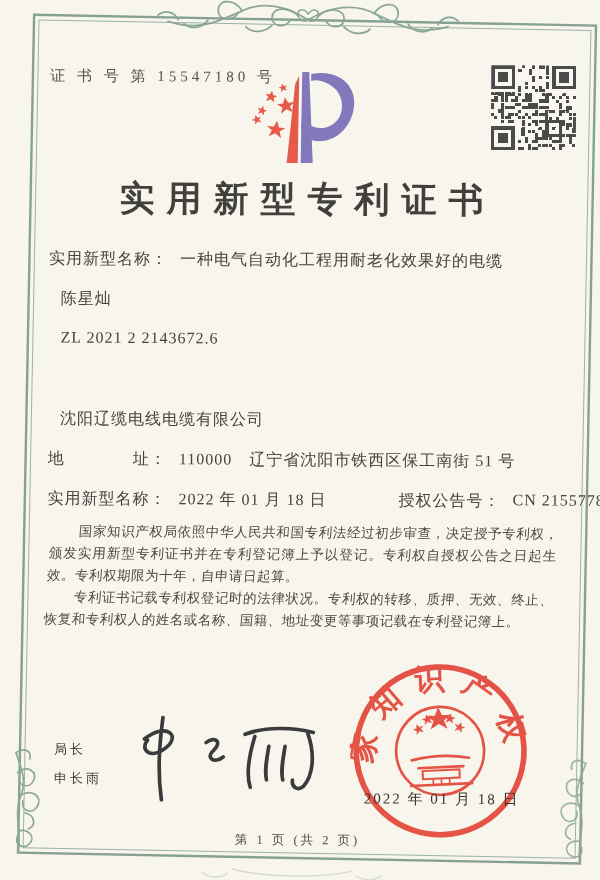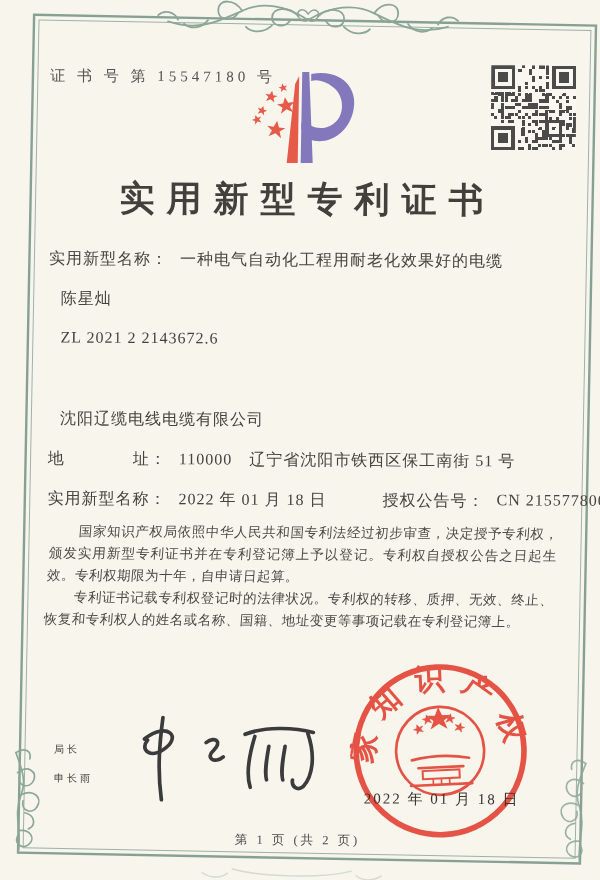--- a/index.html
+++ b/index.html
@@ -19,27 +19,27 @@
   .qr-svg{position:absolute;left:489px;top:64px;}
   .title{
     position:absolute;left:0;right:0;top:176px;margin:0;text-align:center;
     font-size:35px;font-weight:600;letter-spacing:12px;color:#41403c;text-indent:12px;
   }
   .fields{position:absolute;left:48px;right:40px;top:250px;font-size:16px;}
   .row{height:40px;display:flex;align-items:flex-start;letter-spacing:1px;white-space:pre;}
   .lbl{color:#45433f;}
   .val{margin-left:12px;color:#45433f;}
   .val-wide{min-width:170px;}
-  .lbl2{margin-left:34px;}
+  .lbl2{margin-left:50px;}
   .legal{position:absolute;left:48px;right:44px;top:522px;transform:skewX(-4deg);}
   .legal p{
     margin:0;font-size:13.5px;line-height:22px;color:#4c4a45;
     text-align:justify;text-indent:2.1em;letter-spacing:0.5px;
   }
-  .officer{position:absolute;left:56px;top:736px;font-size:10px;line-height:29px;
+  .officer{position:absolute;left:56px;top:736px;font-size:13px;line-height:29px;
     letter-spacing:3px;color:#3c3b38;font-family:"Liberation Sans","DejaVu Sans",sans-serif;}
   .sig-svg{position:absolute;left:130px;top:714px;}
   .seal-svg{position:absolute;left:352px;top:660px;transform:rotate(-3deg);}
   .seal-date{position:absolute;left:366px;top:789px;font-size:15px;letter-spacing:2px;color:#3a3430;}
   .footer{position:absolute;left:0;right:0;top:832px;text-align:center;
     font-size:12.5px;letter-spacing:3px;color:#4c4a45;}
   svg{display:block;}
 </style>
 </head>
 <body>

